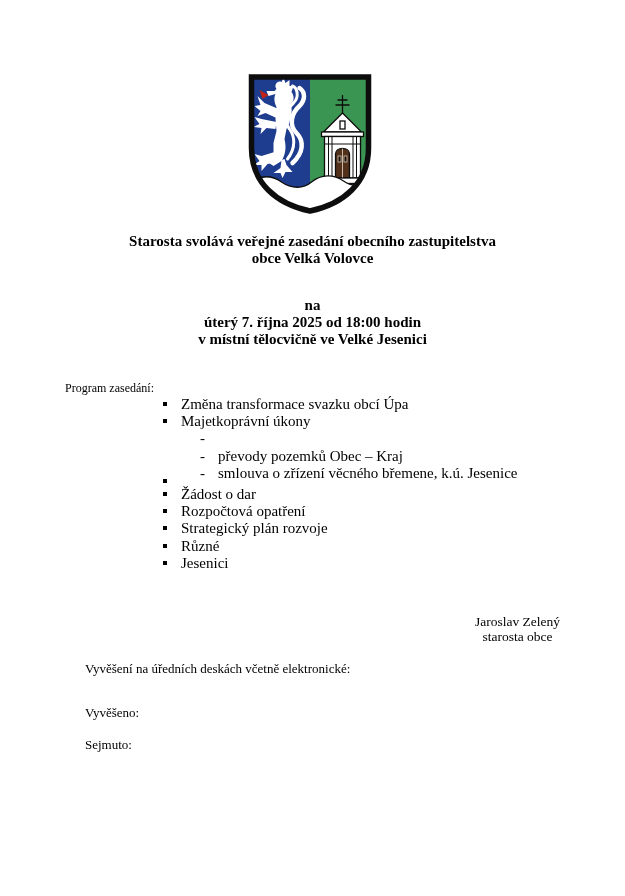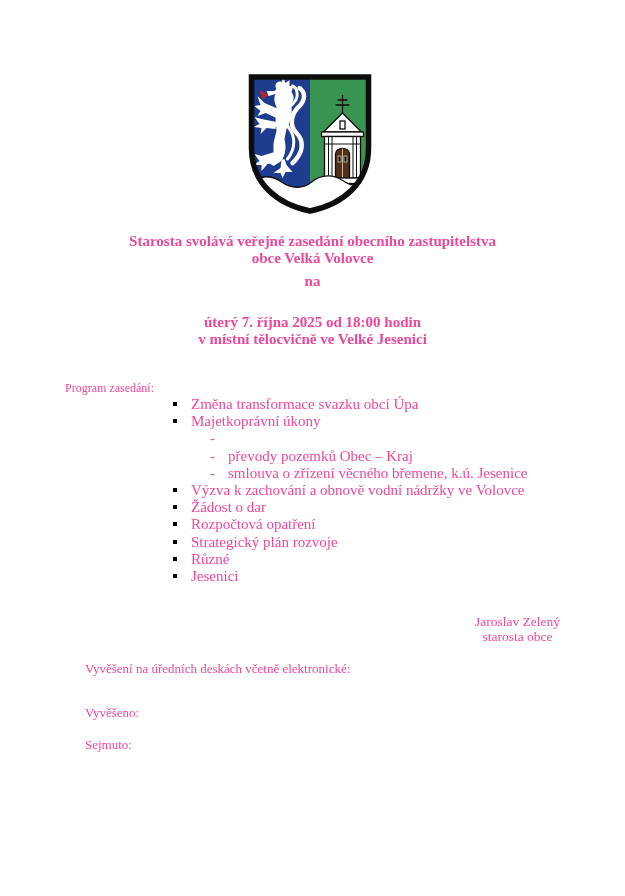--- a/index.html
+++ b/index.html
@@ -1,42 +1,42 @@
 <!DOCTYPE html>
 <html><head>
 <meta charset="utf-8">
 <style>
   html,body{margin:0;padding:0;background:#ffffff;}
   .page{
     position:relative;
     width:625px;height:896px;
     background:#ffffff;
     font-family:"Liberation Serif","DejaVu Serif",serif;
-    color:#ec4899;
+    color:#000000;
     overflow:hidden;
   }
   .arms{position:absolute;left:247px;top:73px;width:126px;height:142px;}
   .title-block{
     position:absolute;left:0;top:233px;width:625px;
     text-align:center;font-weight:bold;font-size:15px;line-height:16.5px;
   }
   .conjunction{
-    position:absolute;left:0;top:273px;width:625px;
+    position:absolute;left:0;top:297px;width:625px;
     text-align:center;font-weight:bold;font-size:15px;
   }
   .date-block{
     position:absolute;left:0;top:314px;width:625px;
     text-align:center;font-weight:bold;font-size:15px;line-height:16.5px;
   }
   .program-heading{
     position:absolute;left:65px;top:381px;
     font-size:12px;
   }
   .program-list{
-    position:absolute;left:173px;top:396px;width:420px;
+    position:absolute;left:163px;top:396px;width:420px;
     font-size:15px;line-height:17.2px;
   }
   .prog-item{display:flex;align-items:baseline;}
   .prog-item .sq{
     display:inline-block;width:4px;height:4px;background:#000;
     margin-right:14px;flex:0 0 4px;transform:translateY(-3px);
   }
   .prog-sub{display:flex;align-items:baseline;margin-left:37px;}
   .prog-sub .dash{display:inline-block;width:18px;flex:0 0 18px;}
   .signature-block{
@@ -132,21 +132,20 @@
       <div class="prog-sub">
         <span class="dash">-</span>
         <span>převody pozemků Obec – Kraj</span>
       </div>
       <div class="prog-sub">
         <span class="dash">-</span>
         <span>smlouva o zřízení věcného břemene, k.ú. Jesenice</span>
       </div>
       <div class="prog-item">
         <span class="sq"></span>
-        <span>Výzva k zachování a obnově vodní nádržky ve Volovce</span>
       </div>
       <div class="prog-item">
         <span class="sq"></span>
         <span>Žádost o dar</span>
       </div>
       <div class="prog-item">
         <span class="sq"></span>
         <span>Rozpočtová opatření</span>
       </div>
       <div class="prog-item">

